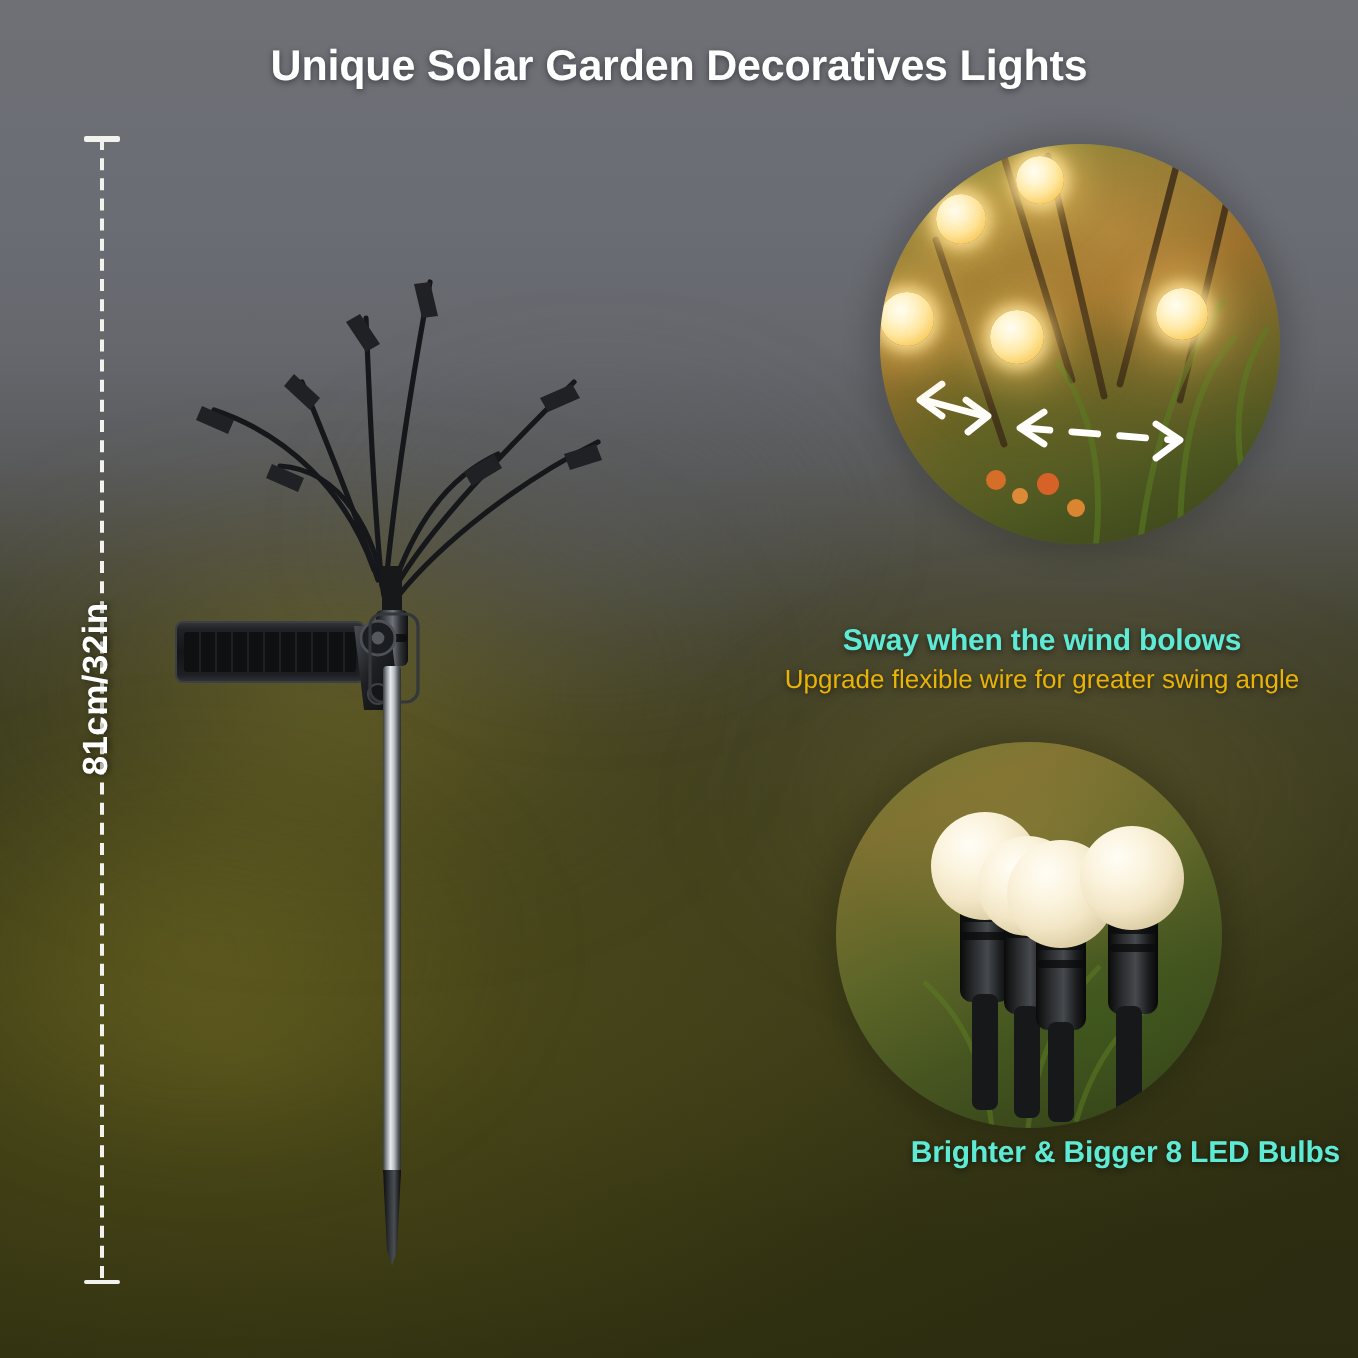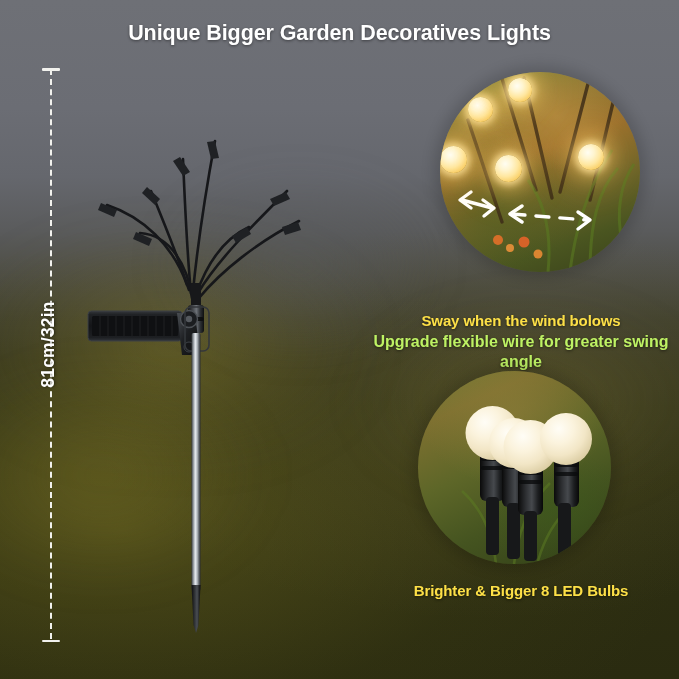--- a/index.html
+++ b/index.html
@@ -116,45 +116,45 @@
     background:
       radial-gradient(ellipse 70% 55% at 50% 22%, rgba(150,130,60,0.50) 0%, rgba(0,0,0,0) 70%),
       radial-gradient(ellipse 55% 45% at 70% 72%, rgba(60,90,28,0.55) 0%, rgba(0,0,0,0) 72%),
       linear-gradient(155deg, #6e7a34 0%, #7d7030 20%, #5d6628 45%, #455420 68%, #2f3d16 100%);
   }
   .circle svg { position:absolute; inset:0; width:100%; height:100%; }
 
   
   .cap { position:absolute; left:372px; width:298px; text-align:center; }
   .cap-title {
-    font-size:15px; font-weight:bold; color:#fde047;
+    font-size:15px; font-weight:bold; color:#5eead4;
     text-shadow:0 1px 3px rgba(0,0,0,0.55);
     letter-spacing:-0.1px;
   }
   .cap-sub {
     margin-top:3px;
-    font-size:16px; font-weight:bold; color:#bef264;
+    font-size:13px; font-weight:normal; color:#eab308;
     line-height:1.28;
     text-shadow:0 1px 3px rgba(0,0,0,0.55);
   }
   .cap1 { top:312px; }
-  .cap2 { top:582px; }
+  .cap2 { top:568px;text-align:right; }
 </style>
 </head>
 <body>
 
 <div class="stage">
 
   <div class="bg-sky"></div>
   <div class="bg-blur-a"></div>
   <div class="bg-blur-b"></div>
   <div class="bg-blur-c"></div>
   <div class="bg-blur-d"></div>
 
-  <div class="title">Unique Bigger Garden Decoratives Lights</div>
+  <div class="title">Unique Solar Garden Decoratives Lights</div>
 
   <div class="ruler">
     <div class="ruler-cap top"></div>
     <div class="ruler-line"></div>
     <div class="ruler-cap bottom"></div>
     <div class="ruler-label">81cm/32in</div>
   </div>
 
   <div class="product">
     <svg viewBox="0 0 300 595" xmlns="http://www.w3.org/2000/svg">

